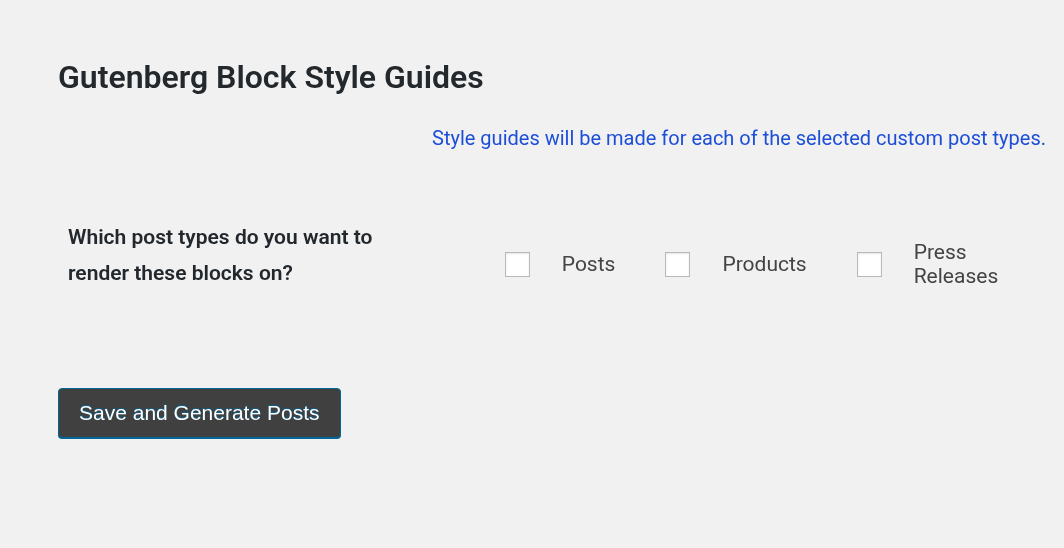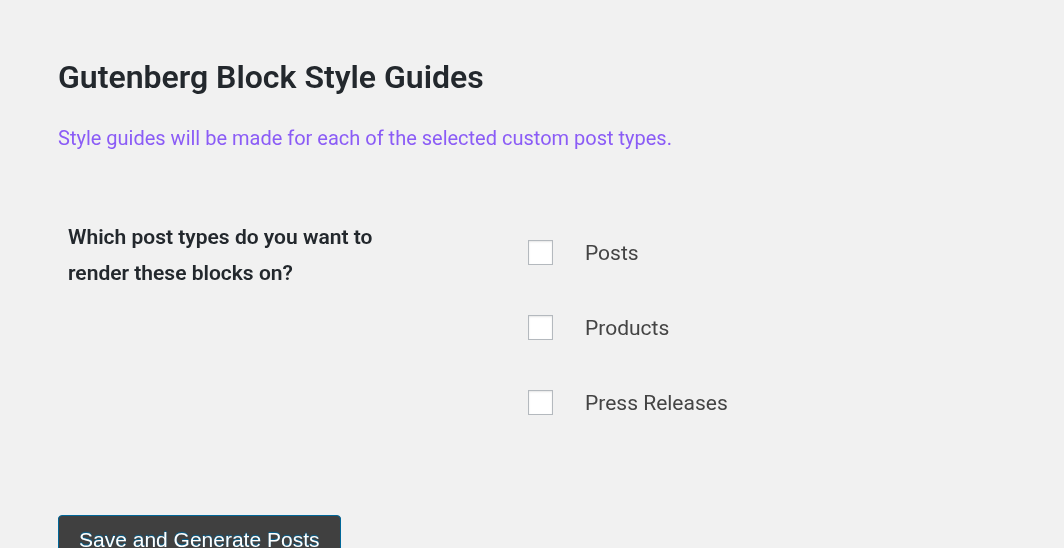--- a/index.html
+++ b/index.html
@@ -16,39 +16,40 @@
       height: 548px;
     }
     .page-title {
       font-size: 32px;
       font-weight: 600;
       color: #23282d;
       margin-bottom: 30px;
     }
     .description {
       font-size: 20px;
-      color: #8b5cf6;
+      color: #1d4ed8;
       margin-bottom: 60px;
+      text-align: right;
     }
     .form-row {
       display: flex;
       align-items: flex-start;
       gap: 80px;
       margin-bottom: 60px;
     }
     .form-label {
       font-size: 21px;
       font-weight: 600;
       color: #23282d;
       width: 340px;
       line-height: 1.7;
     }
     .checkbox-list {
       display: flex;
-      flex-direction: column;
+      flex-direction: row;
       gap: 10px;
     }
     .checkbox-item {
       display: flex;
       align-items: center;
       gap: 12px;
     }
     .checkbox {
       width: 25px;
       height: 25px;

